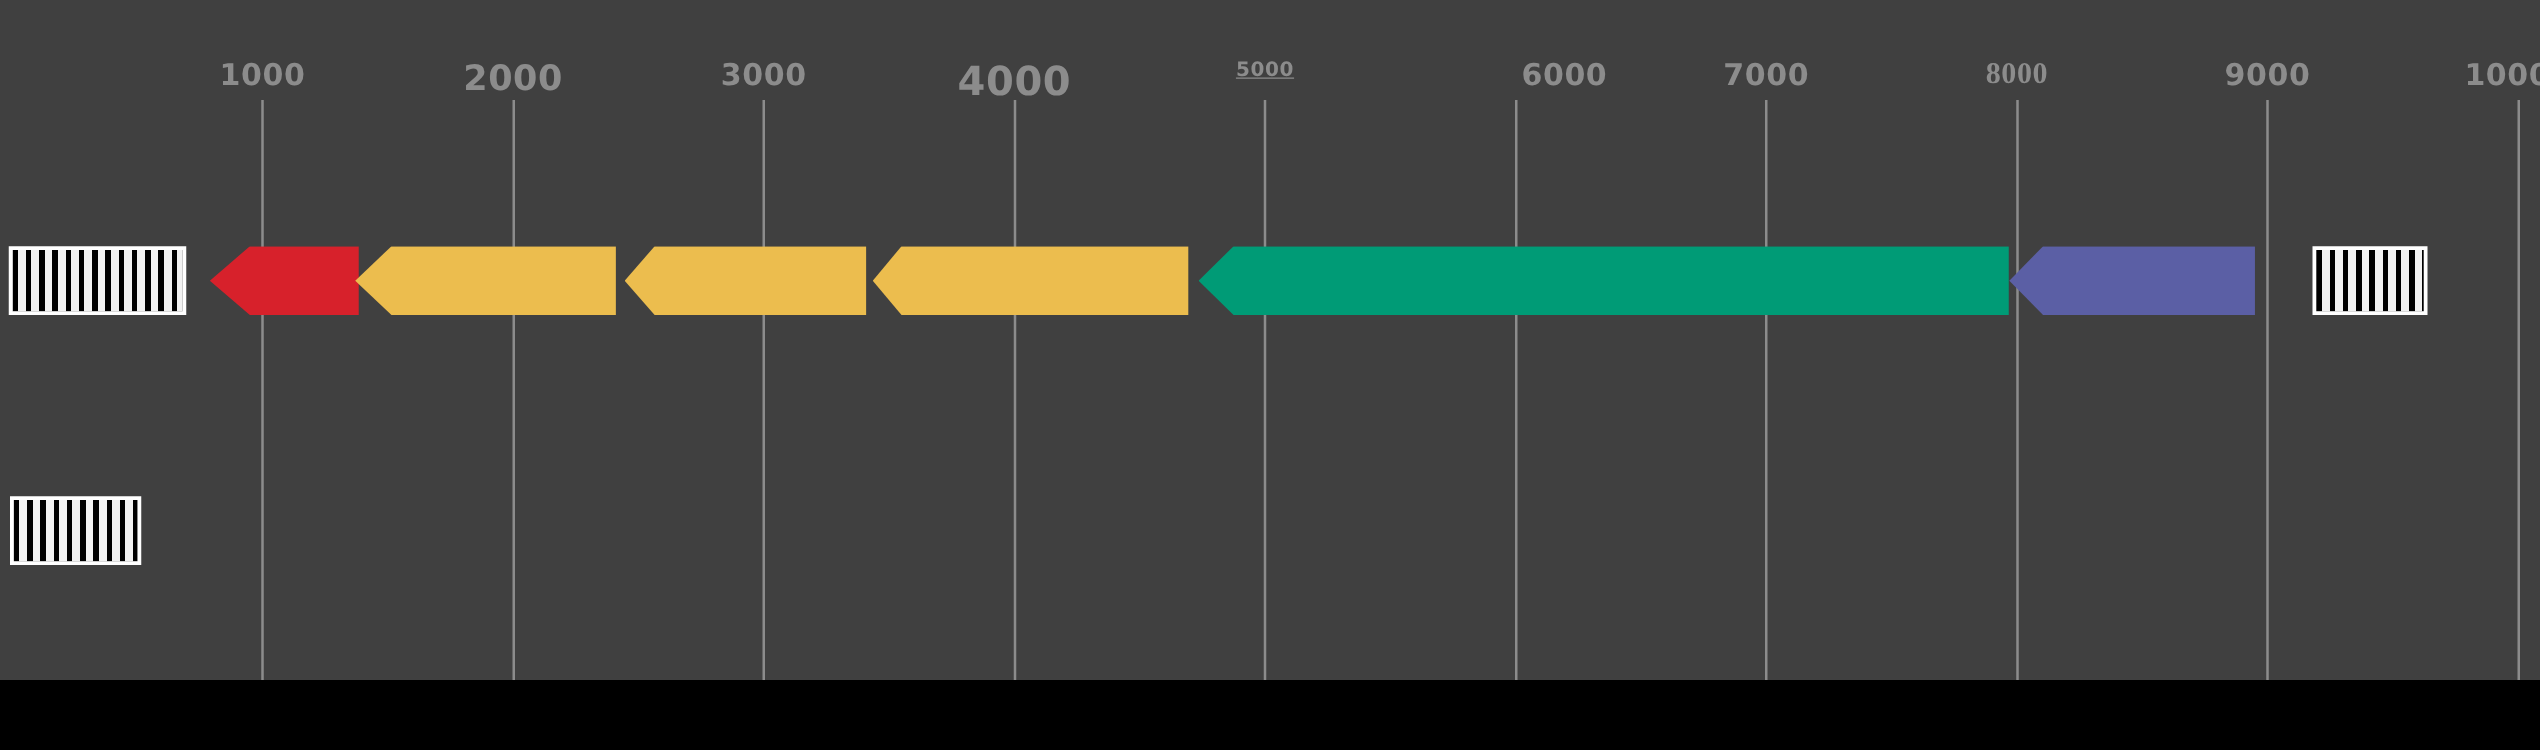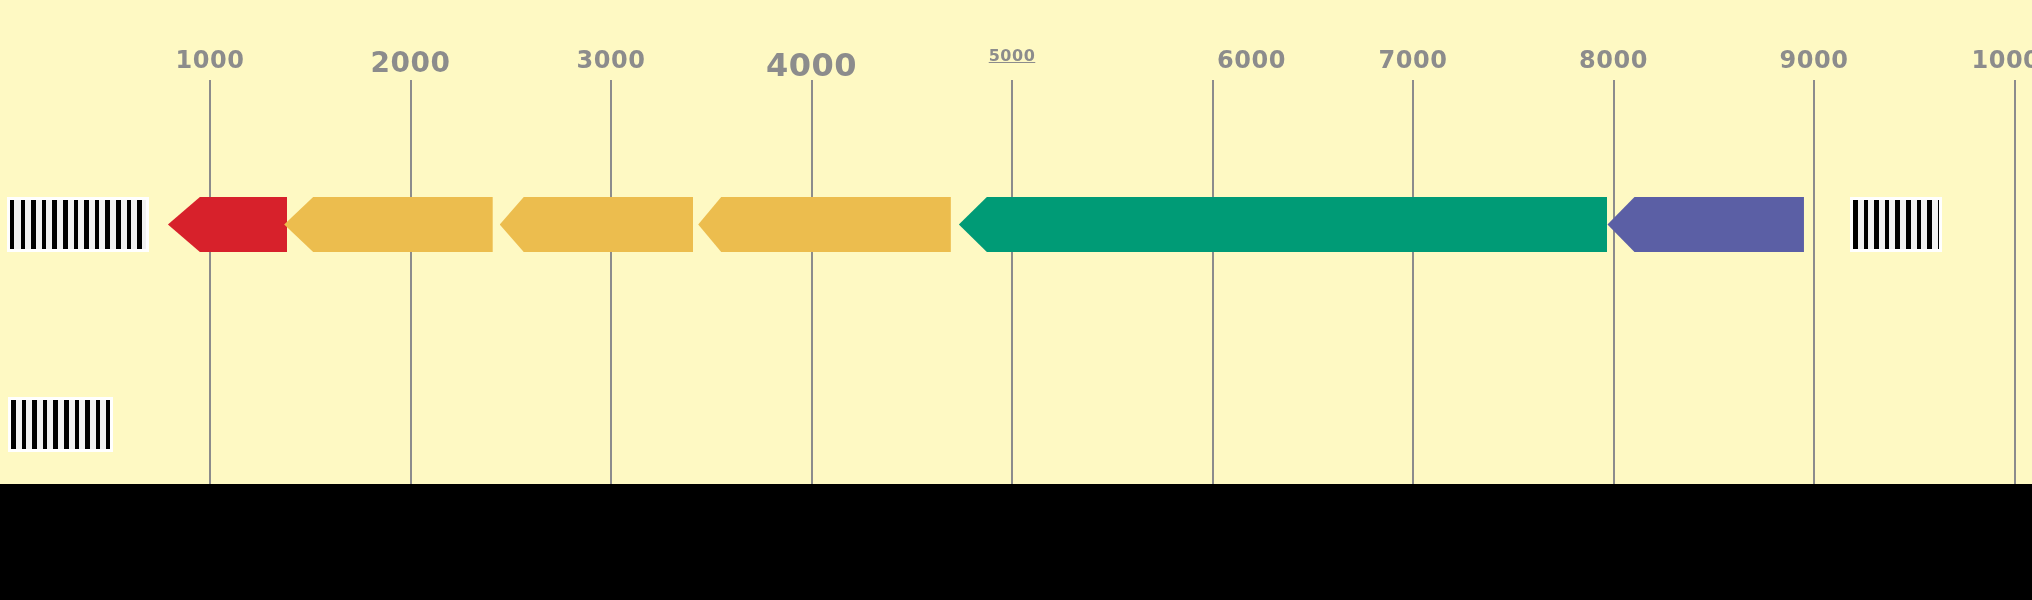--- a/index.html
+++ b/index.html
@@ -4,22 +4,22 @@
 <style>
   html, body {
     margin: 0;
     padding: 0;
     background: #000;
     font-family: "DejaVu Sans", sans-serif;
   }
   #genome-map {
     position: relative;
     width: 2032px;
-    height: 484px;
-    background: #fef9c3;
+    height: 544px;
+    background: #404040;
     overflow: hidden;
   }
   .gridline {
     position: absolute;
     width: 2px;
     transform: translateX(-1px);
   }
   .axis-tick-label {
     position: absolute;
     transform: translateX(-50%);
@@ -53,21 +53,21 @@
       <div class="gridline" style="left: 2014.5px; top: 80px; height: 498px; background: rgb(140, 140, 140);"></div>
     </div>
   <div id="axis-label-layer">
       <div class="axis-tick-label" style="left: 210px; top: 46px; font-size: 24px; color: rgb(140, 140, 140);">1000</div>
       <div class="axis-tick-label" style="left: 410.5px; top: 46px; font-size: 28px; color: rgb(140, 140, 140);">2000</div>
       <div class="axis-tick-label" style="left: 611px; top: 46px; font-size: 24px; color: rgb(140, 140, 140);">3000</div>
       <div class="axis-tick-label" style="left: 811.5px; top: 46px; font-size: 32px; color: rgb(140, 140, 140);">4000</div>
       <div class="axis-tick-label" style="left: 1012px; top: 46px; font-size: 16px; color: rgb(140, 140, 140); text-decoration: underline;">5000</div>
       <div class="axis-tick-label" style="left: 1212.5px; top: 46px; font-size: 24px; color: rgb(140, 140, 140); margin-left: 39px;">6000</div>
       <div class="axis-tick-label" style="left: 1413px; top: 46px; font-size: 24px; color: rgb(140, 140, 140);">7000</div>
-      <div class="axis-tick-label" style="left: 1613.5px; top: 46px; font-size: 24px; color: rgb(140, 140, 140);">8000</div>
+      <div class="axis-tick-label" style="left: 1613.5px; top: 46px; font-size: 24px; color: rgb(140, 140, 140); font-family: Liberation Serif, serif;">8000</div>
       <div class="axis-tick-label" style="left: 1814px; top: 46px; font-size: 24px; color: rgb(140, 140, 140);">9000</div>
       <div class="axis-tick-label" style="left: 2014.5px; top: 46px; font-size: 24px; color: rgb(140, 140, 140);">10000</div>
     </div>
   <div id="track-layer">
       <div class="gene-arrow" style="left: 167.895px; width: 119.297px; top: 197px; height: 55px; background: rgb(215, 33, 43); clip-path: polygon(0px 50%, 32px 0px, 100% 0px, 100% 100%, 32px 100%);"></div>
       <div class="gene-arrow" style="left: 284.185px; width: 208.52px; top: 197px; height: 55px; background: rgb(236, 189, 78); clip-path: polygon(0px 50%, 29px 0px, 100% 0px, 100% 100%, 29px 100%);"></div>
       <div class="gene-arrow" style="left: 499.723px; width: 193.482px; top: 197px; height: 55px; background: rgb(236, 189, 78); clip-path: polygon(0px 50%, 24px 0px, 100% 0px, 100% 100%, 24px 100%);"></div>
       <div class="gene-arrow" style="left: 698.217px; width: 252.63px; top: 197px; height: 55px; background: rgb(236, 189, 78); clip-path: polygon(0px 50%, 23px 0px, 100% 0px, 100% 100%, 23px 100%);"></div>
       <div class="gene-arrow" style="left: 958.867px; width: 648.617px; top: 197px; height: 55px; background: rgb(0, 155, 118); clip-path: polygon(0px 50%, 28px 0px, 100% 0px, 100% 100%, 28px 100%);"></div>
       <div class="gene-arrow" style="left: 1607.48px; width: 196.49px; top: 197px; height: 55px; background: rgb(91, 95, 165); clip-path: polygon(0px 50%, 27px 0px, 100% 0px, 100% 100%, 27px 100%);"></div>

